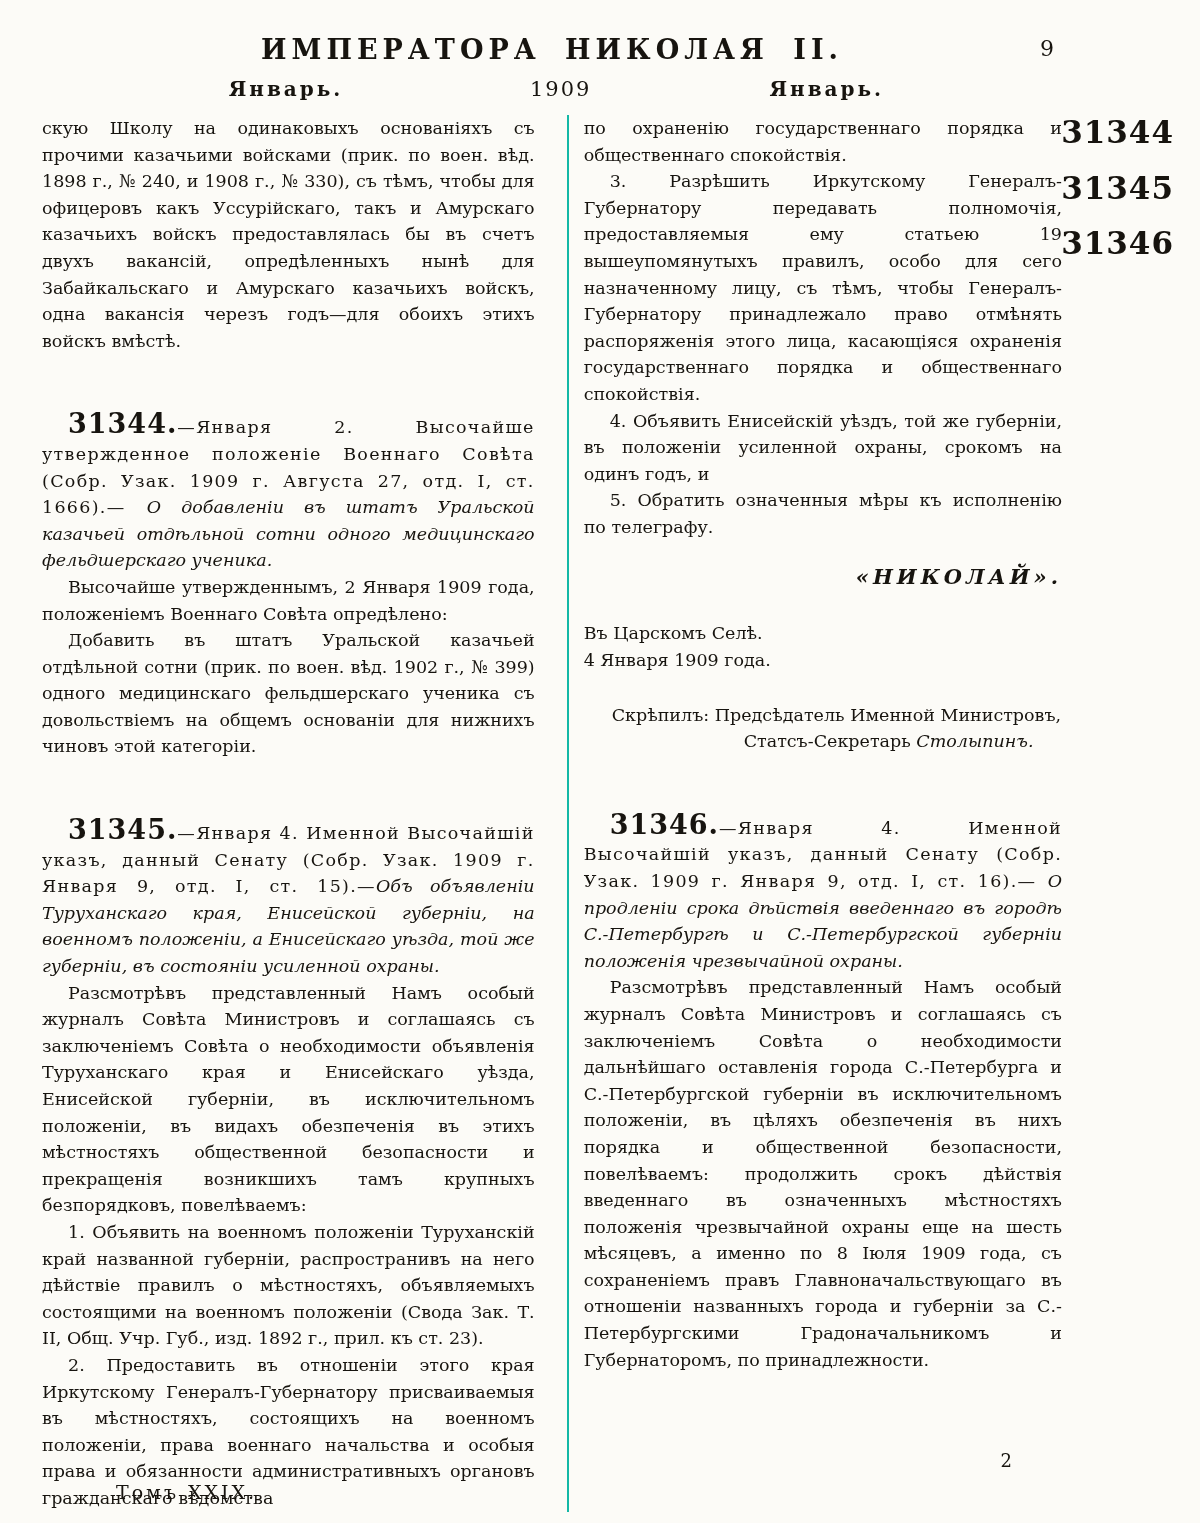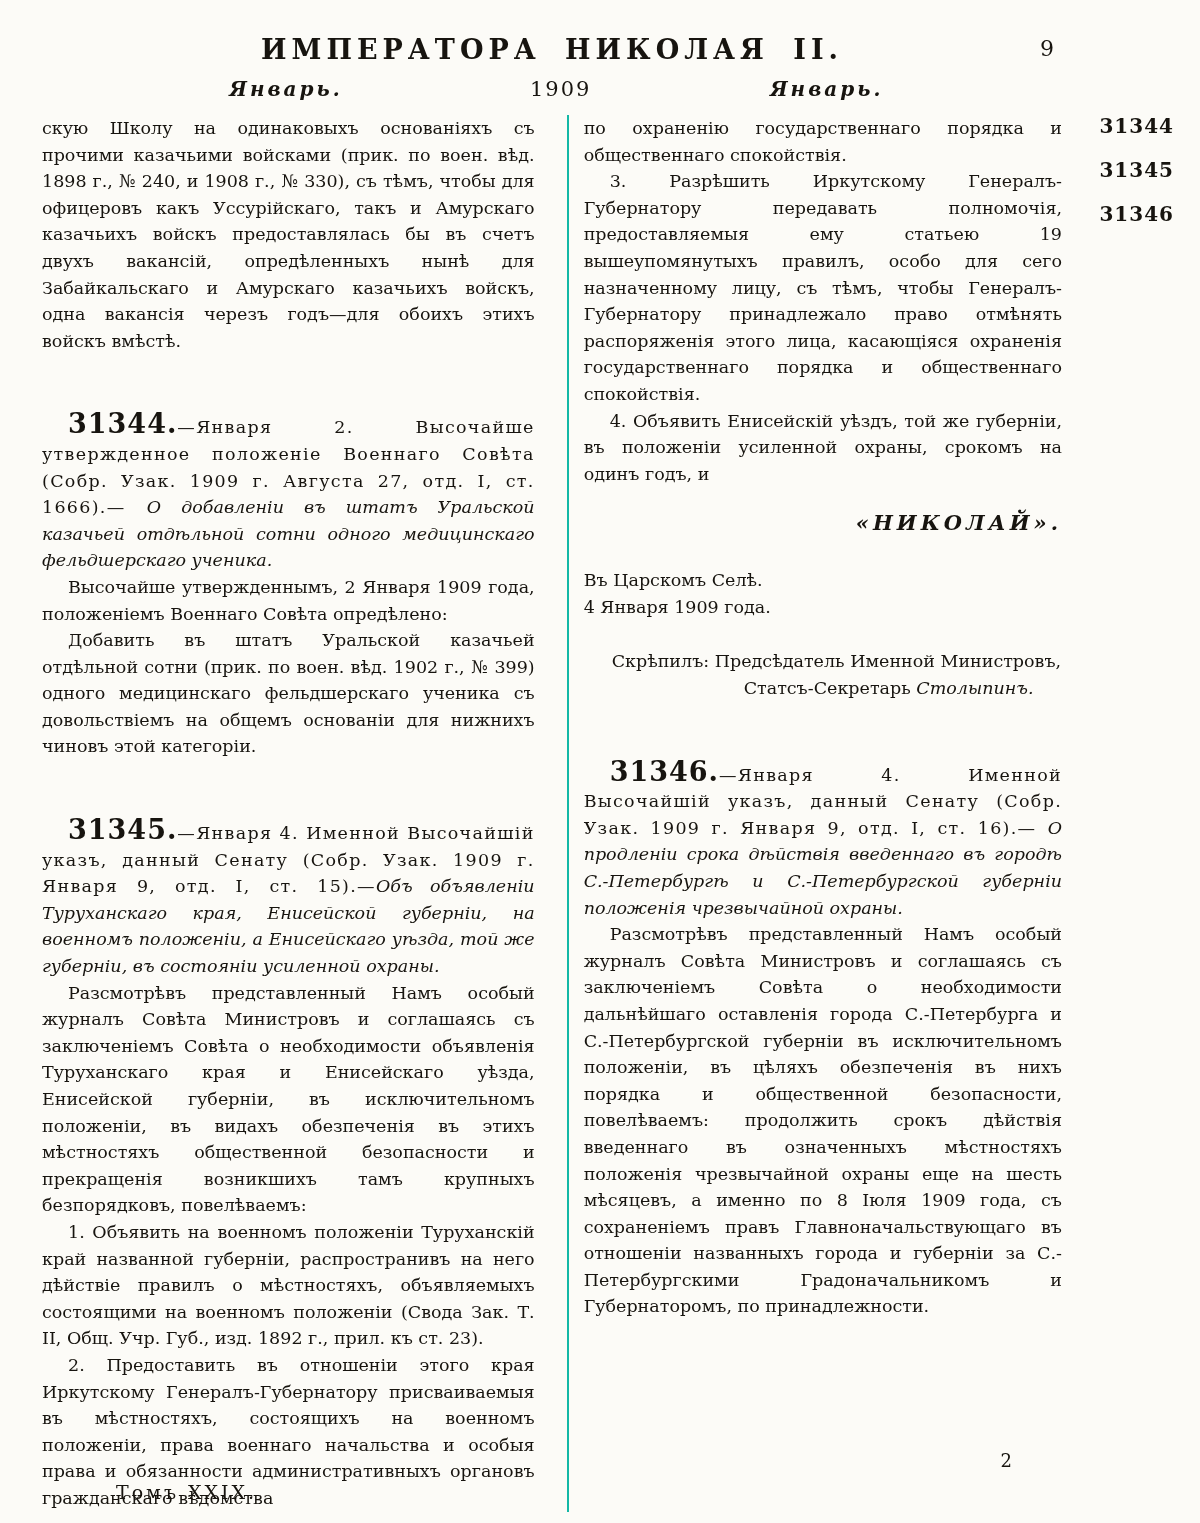--- a/index.html
+++ b/index.html
@@ -35,21 +35,21 @@
     display: flex;
     margin: 12px auto 0 42px;
     width: 1020px;
     font-size: 20px;
     align-items: baseline;
   }
   .subheader .cell { text-align: center; }
   .cell-left  { width: 504px; }
   .cell-mid   { flex: 1; font-size: 21px; letter-spacing: 2px; }
   .cell-right { width: 486px; }
-  .month { font-style: italic; letter-spacing: 3px; font-weight: 600; }
+  .month { letter-spacing: 3px; font-weight: 600; }
 
   .columns {
     display: flex;
     margin: 14px 0 0 42px;
     width: 1020px;
     min-height: 1352px;
   }
   .col-left {
     width: 518px;
     padding-right: 32px;
@@ -89,21 +89,21 @@
     font-size: 21px;
   }
 
   .margin-numbers {
     position: absolute;
     top: 116px;
     right: 26px;
     text-align: left;
   }
   .margin-num {
-    font-size: 20px;
+    font-size: 31px;
     font-weight: 700;
     letter-spacing: 1px;
     margin-bottom: 23px;
     line-height: 1.05;
   }
 
   .footer-volume {
     position: absolute;
     left: 116px;
     bottom: 20px;
@@ -139,20 +139,21 @@
       <p class="block indent"><span class="seg normal">Добавить въ штатъ Уральской казачьей отдѣльной сотни (прик. по воен. вѣд. 1902 г., № 399) одного медицинскаго фельдшерскаго ученика съ довольствіемъ на общемъ основаніи для нижнихъ чиновъ этой категоріи.</span></p>
       <p class="block gap-xl indent"><span class="seg num">31345.</span><span class="seg spread">—Января 4. Именной Высочайшій указъ, данный Сенату (Собр. Узак. 1909 г. Января 9, отд. I, ст. 15).—</span><span class="seg italic">Объ объявленіи Туруханскаго края, Енисейской губерніи, на военномъ положеніи, а Енисейскаго уѣзда, той же губерніи, въ состояніи усиленной охраны.</span></p>
       <p class="block indent"><span class="seg normal">Разсмотрѣвъ представленный Намъ особый журналъ Совѣта Министровъ и соглашаясь съ заключеніемъ Совѣта о необходимости объявленія Туруханскаго края и Енисейскаго уѣзда, Енисейской губерніи, въ исключительномъ положеніи, въ видахъ обезпеченія въ этихъ мѣстностяхъ общественной безопасности и прекращенія возникшихъ тамъ крупныхъ безпорядковъ, повелѣваемъ:</span></p>
       <p class="block indent"><span class="seg normal">1. Объявить на военномъ положеніи Туруханскій край названной губерніи, распространивъ на него дѣйствіе правилъ о мѣстностяхъ, объявляемыхъ состоящими на военномъ положеніи (Свода Зак. Т. II, Общ. Учр. Губ., изд. 1892 г., прил. къ ст. 23).</span></p>
       <p class="block indent"><span class="seg normal">2. Предоставить въ отношеніи этого края Иркутскому Генералъ-Губернатору присваиваемыя въ мѣстностяхъ, состоящихъ на военномъ положеніи, права военнаго начальства и особыя права и обязанности административныхъ органовъ гражданскаго вѣдомства</span></p>
     </div>
   <div class="col-right">
       <p class="block noindent"><span class="seg normal">по охраненію государственнаго порядка и общественнаго спокойствія.</span></p>
       <p class="block indent"><span class="seg normal">3. Разрѣшить Иркутскому Генералъ-Губернатору передавать полномочія, предоставляемыя ему статьею 19 вышеупомянутыхъ правилъ, особо для сего назначенному лицу, съ тѣмъ, чтобы Генералъ-Губернатору принадлежало право отмѣнять распоряженія этого лица, касающіяся охраненія государственнаго порядка и общественнаго спокойствія.</span></p>
       <p class="block indent"><span class="seg normal">4. Объявить Енисейскій уѣздъ, той же губерніи, въ положеніи усиленной охраны, срокомъ на одинъ годъ, и</span></p>
+      <p class="block indent"><span class="seg normal">5. Обратить означенныя мѣры къ исполненію по телеграфу.</span></p>
       <p class="block gap-md center"><span class="seg sign">«НИКОЛАЙ».</span></p>
       <p class="block gap-lg noindent"><span class="seg normal">Въ Царскомъ Селѣ.</span></p>
       <p class="block noindent"><span class="seg normal">4 Января 1909 года.</span></p>
       <p class="block gap-lg sig-indent"><span class="seg normal">Скрѣпилъ: Предсѣдатель Именной Министровъ,</span></p>
       <p class="block sig-indent2"><span class="seg normal">Статсъ-Секретарь </span><span class="seg italic">Столыпинъ.</span></p>
       <p class="block gap-xl indent"><span class="seg num">31346.</span><span class="seg spread">—Января 4. Именной Высочайшій указъ, данный Сенату (Собр. Узак. 1909 г. Января 9, отд. I, ст. 16).— </span><span class="seg italic">О продленіи срока дѣйствія введеннаго въ городѣ С.-Петербургѣ и С.-Петербургской губерніи положенія чрезвычайной охраны.</span></p>
       <p class="block indent"><span class="seg normal">Разсмотрѣвъ представленный Намъ особый журналъ Совѣта Министровъ и соглашаясь съ заключеніемъ Совѣта о необходимости дальнѣйшаго оставленія города С.-Петербурга и С.-Петербургской губерніи въ исключительномъ положеніи, въ цѣляхъ обезпеченія въ нихъ порядка и общественной безопасности, повелѣваемъ: продолжить срокъ дѣйствія введеннаго въ означенныхъ мѣстностяхъ положенія чрезвычайной охраны еще на шесть мѣсяцевъ, а именно по 8 Іюля 1909 года, съ сохраненіемъ правъ Главноначальствующаго въ отношеніи названныхъ города и губерніи за С.-Петербургскими Градоначальникомъ и Губернаторомъ, по принадлежности.</span></p>
     </div>
 </div>
 

